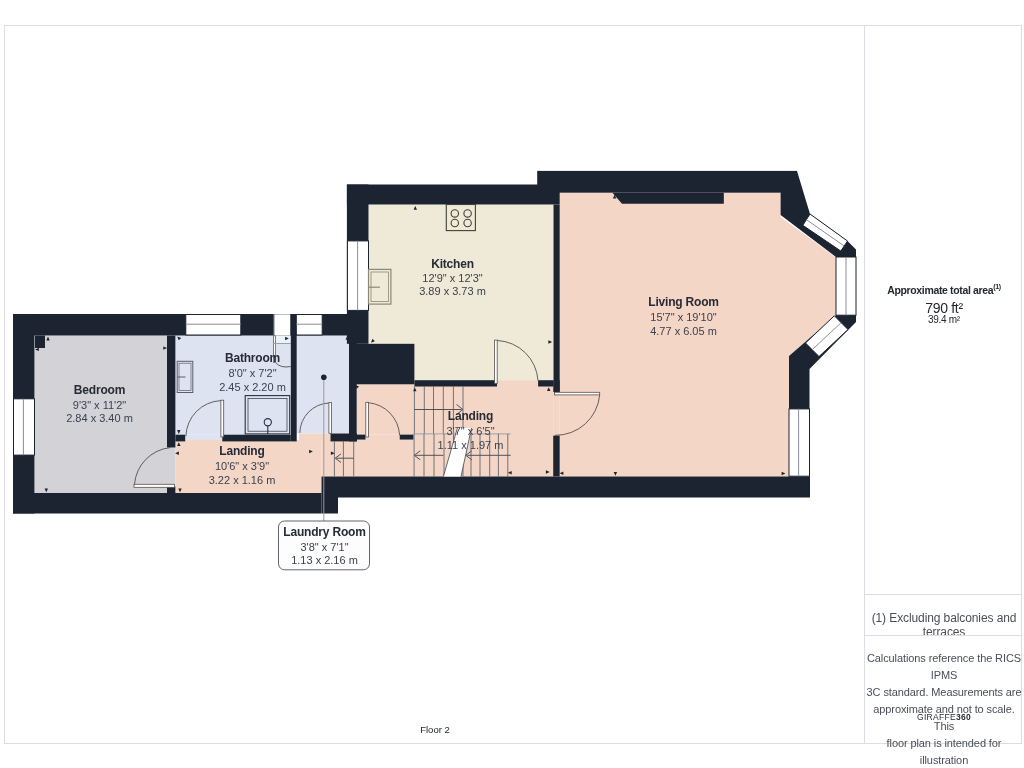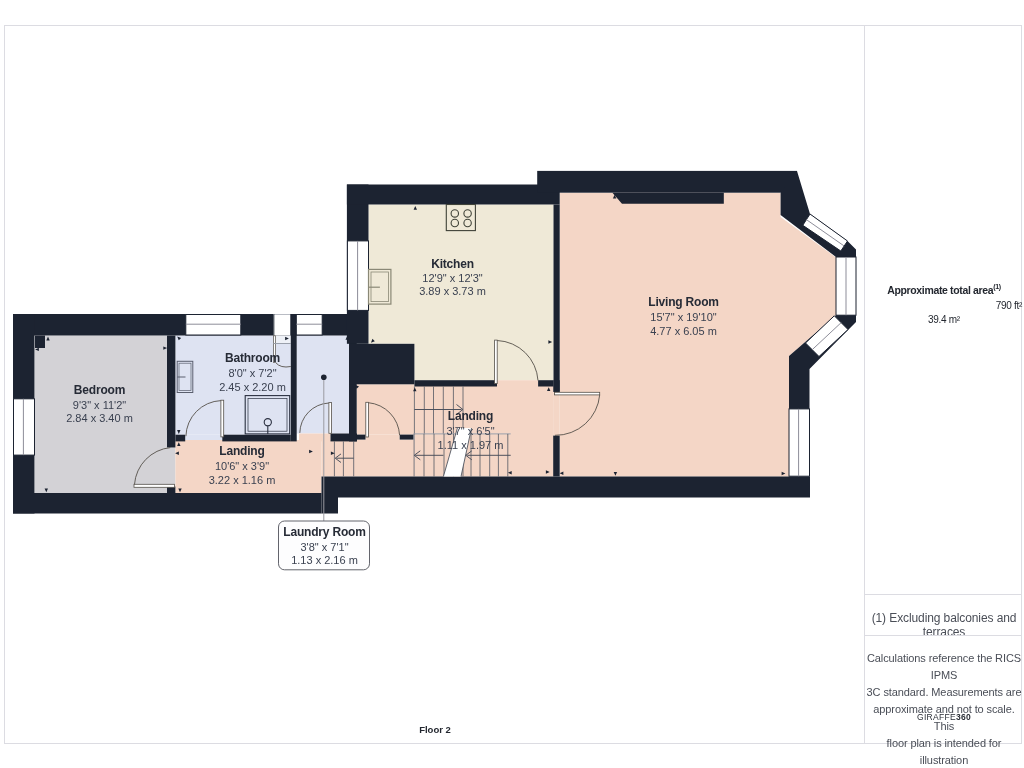--- a/index.html
+++ b/index.html
@@ -348,27 +348,27 @@
 <g text-anchor="middle">
         <text x="324.5" y="536" font-size="12" font-weight="bold" letter-spacing="-0.2" fill="#262b36">Laundry Room</text>
         <text x="324.5" y="550.5" font-size="11" fill="#3a4150">3'8" x 7'1"</text>
         <text x="324.5" y="563.5" font-size="11" fill="#3a4150">1.13 x 2.16 m</text>
       </g>
 </g>
 </svg>
 
 <div class="rp" style="top:283px;font-size:10.5px;font-weight:bold;letter-spacing:-0.35px;">Approximate total area<span style="font-size:7px;vertical-align:super;">(1)</span></div>
 
-<div class="rp" style="top:300px;font-size:10px;letter-spacing:-0.3px;text-align:right;">790 ft²</div>
+<div class="rp" style="top:300px;font-size:14px;letter-spacing:-0.3px;">790 ft²</div>
 
 <div class="rp" style="top:314px;font-size:10px;letter-spacing:-0.3px;">39.4 m²</div>
 
 <div style="position:absolute;left:865px;top:594px;width:157px;height:1px;background:#dcdce2;"></div>
 
 <div class="rp" style="top:611px;font-size:12px;letter-spacing:-0.1px;color:#4a4e57;">(1) Excluding balconies and terraces</div>
 
 <div style="position:absolute;left:865px;top:635px;width:157px;height:1px;background:#dcdce2;"></div>
 
 <div class="rp" style="top:650px;font-size:11px;letter-spacing:-0.1px;line-height:17px;color:#4a4e57;text-align:center;">Calculations reference the RICS IPMS<br>3C standard. Measurements are<br>approximate and not to scale. This<br>floor plan is intended for illustration<br>only.</div>
 
 <div class="rp" style="top:712px;font-size:8.5px;letter-spacing:0.3px;color:#2a2e36;">GIRAFFE<b>360</b></div>
 
-<div style="position:absolute;left:385px;top:724px;width:100px;text-align:center;font-size:9.5px;font-weight:bold;color:#23272f;">Floor 2</div>
+<div style="position:absolute;left:385px;top:724px;width:100px;text-align:center;font-size:9.5px;font-weight:normal;color:#23272f;">Floor 2</div>
 
 </body></html>

